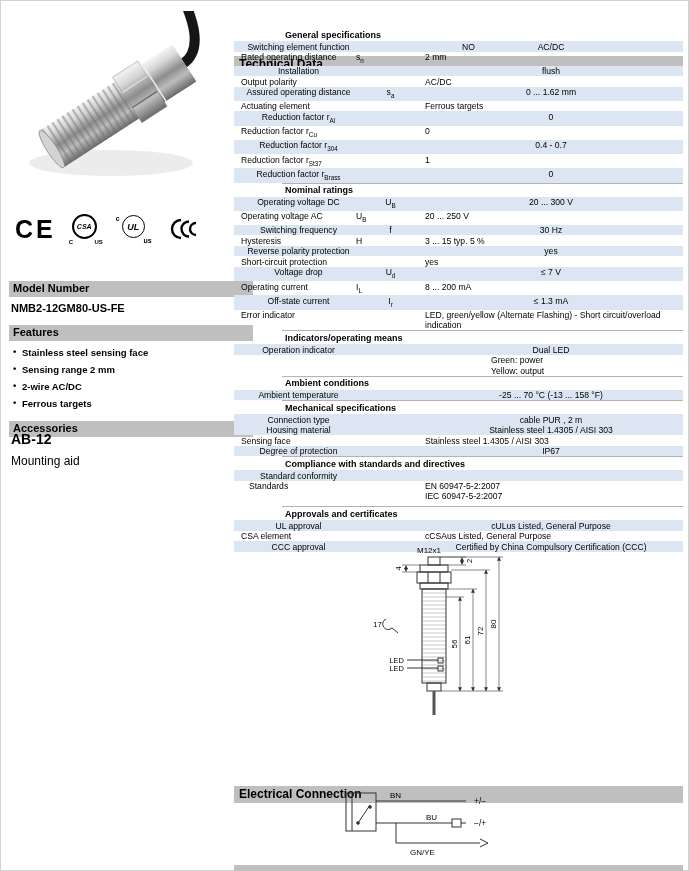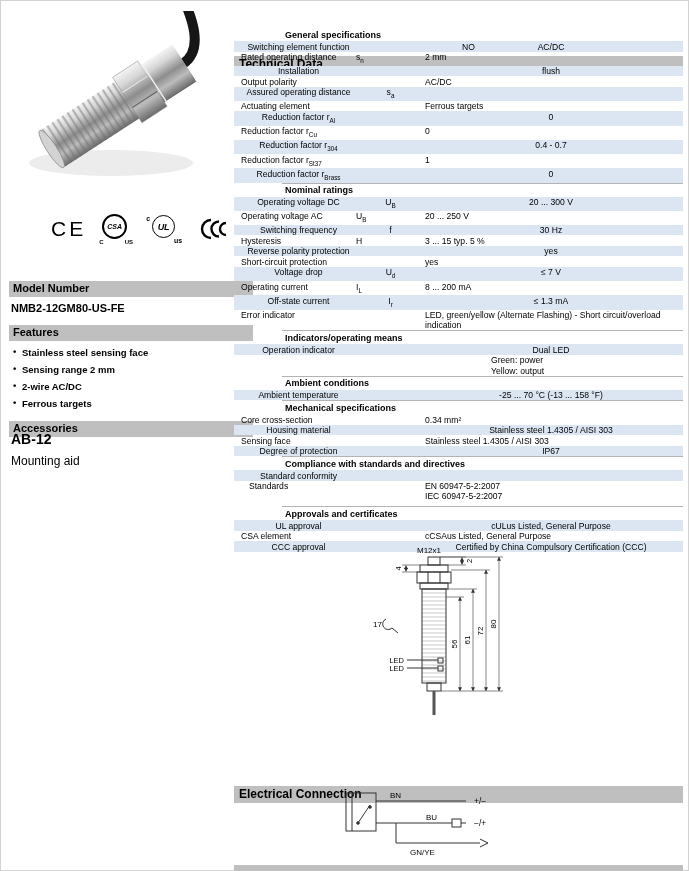--- a/index.html
+++ b/index.html
@@ -8,21 +8,21 @@
   .page { position:absolute; left:0; top:0; width:689px; height:871px; background:#fff; border:1px solid #d2d2d2; }
 
   
   .bar { position:absolute; background:var(--bar-bg,#bfbfbf); font-weight:bold; overflow:hidden; white-space:nowrap; }
   .bar.left  { left:8px;  width:244px; height:16px; font-size:11px; padding:1px 4px; }
   .bar.right { left:233px; width:449px; height:17px; font-size:12px; padding:1px 5px;margin-top:45px; }
 
   
   .photo { position:absolute; left:8px; top:10px; width:220px; height:196px; }
   .logos { position:absolute; left:8px; top:208px; width:222px; height:40px; display:flex; align-items:center; gap:13px; padding-left:6px; }
-  .ce { font-size:21px; letter-spacing:3px; font-weight:400;margin-left:36px; }
+  .ce { font-size:25px; letter-spacing:3px; font-weight:700; }
   .csa { position:relative; width:34px; height:32px; }
   .csa .circ { position:absolute; left:3px; top:1px; width:25px; height:25px; border:2px solid #000; border-radius:50%; display:flex; align-items:center; justify-content:center; font-weight:bold; font-style:italic; font-size:7px; }
   .csa .c  { position:absolute; left:0; bottom:0; font-size:6px; font-weight:bold; }
   .csa .us { position:absolute; right:0; bottom:0; font-size:6px; font-weight:bold; }
   .cul { position:relative; width:36px; height:32px; }
   .cul .circ { position:absolute; left:6px; top:2px; width:23px; height:23px; border:1.5px solid #000; border-radius:50%; display:flex; align-items:center; justify-content:center; font-weight:bold; font-style:italic; font-size:9px; }
   .cul .c  { position:absolute; left:0; top:2px; font-size:7px; font-weight:bold; }
   .cul .us { position:absolute; right:0; bottom:1px; font-size:7px; font-weight:bold; }
   .modelnum { position:absolute; left:10px; top:301px; font-size:11px; font-weight:bold; }
   .features { position:absolute; left:12px; top:346px; width:214px; }
@@ -137,20 +137,21 @@
         <span class="tval">flush</span>
       </div>
       <div class="trow">
         <span class="tlabel">Output polarity</span>
         <span class="tsym"></span>
         <span class="tval">AC/DC</span>
       </div>
       <div class="trow shaded">
         <span class="tlabel">Assured operating distance</span>
         <span class="tsym">s<sub>a</sub></span>
+        <span class="tval">0 ... 1.62 mm</span>
       </div>
       <div class="trow">
         <span class="tlabel">Actuating element</span>
         <span class="tsym"></span>
         <span class="tval">Ferrous targets</span>
       </div>
       <div class="trow shaded">
         <span class="tlabel">Reduction factor r<sub>Al</sub></span>
         <span class="tsym"></span>
         <span class="tval">0</span>
@@ -242,24 +243,24 @@
         <span class="tsym"></span>
         <span class="tval ind2v">Yellow: output</span>
       </div>
       <div class="gtitle">Ambient conditions</div>
       <div class="trow shaded">
         <span class="tlabel">Ambient temperature</span>
         <span class="tsym"></span>
         <span class="tval">-25 ... 70 °C (-13 ... 158 °F)</span>
       </div>
       <div class="gtitle">Mechanical specifications</div>
-      <div class="trow">
-        <span class="tlabel">Core cross-section</span>
-        <span class="tsym"></span>
-        <span class="tval">0.34 mm²</span>
+      <div class="trow shaded">
+        <span class="tlabel">Connection type</span>
+        <span class="tsym"></span>
+        <span class="tval">cable PUR , 2 m</span>
       </div>
       <div class="trow shaded">
         <span class="tlabel">Housing material</span>
         <span class="tsym"></span>
         <span class="tval">Stainless steel 1.4305 / AISI 303</span>
       </div>
       <div class="trow">
         <span class="tlabel">Sensing face</span>
         <span class="tsym"></span>
         <span class="tval">Stainless steel 1.4305 / AISI 303</span>

